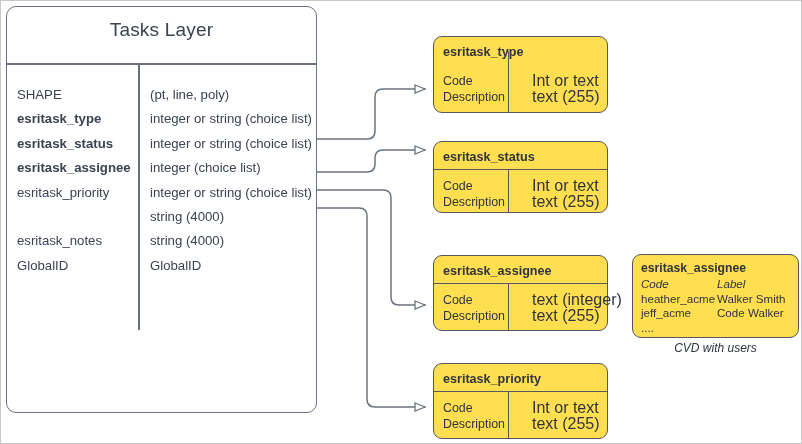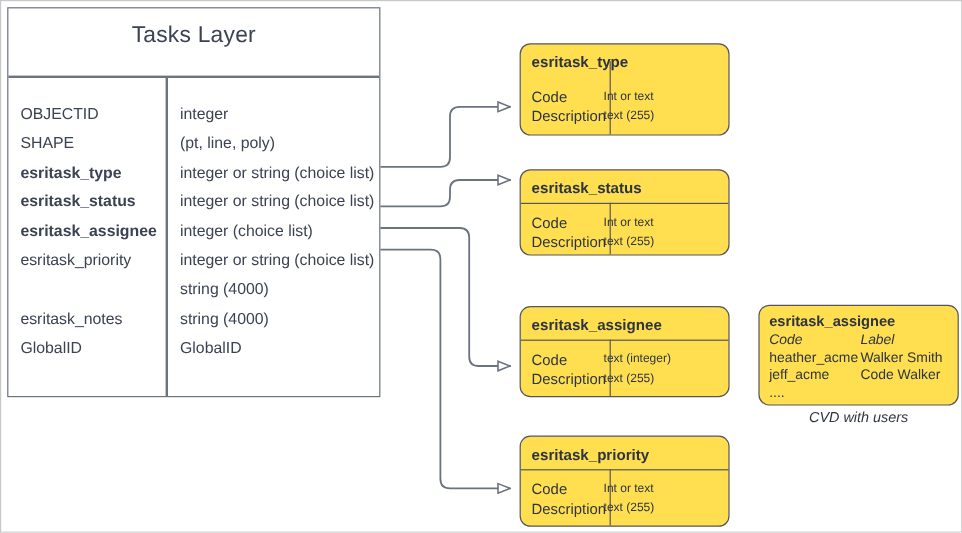--- a/index.html
+++ b/index.html
@@ -19,24 +19,24 @@
     box-sizing: border-box;
     overflow: hidden;
   }
 
   
   .main-table {
     position: absolute;
     left: 5px;
     top: 5px;
     width: 311px;
-    height: 325px;
+    height: 407px;
     background: #ffffff;
     border: 1.6px solid #6b7280;
-    border-radius: 0;
+    border-radius: 10px;
     box-sizing: border-box;
   }
   .main-title {
     position: absolute;
     left: 0;
     top: 12px;
     width: 100%;
     text-align: center;
     font-size: 19px;
     color: #3b4252;
@@ -124,23 +124,23 @@
     position: absolute;
     left: 9px;
     top: 36px;
     font-size: 12.4px;
     line-height: 16px;
     color: #2e3440;
     white-space: nowrap;
   }
   .ybox-colB {
     position: absolute;
-    left: 69px;
+    left: 98px;
     top: 36px;
-    font-size: 10px;
+    font-size: 16px;
     line-height: 16px;
     color: #2e3440;
     white-space: nowrap;
   }
 
   
   .cvd-box {
     position: absolute;
     left: 631px;
     top: 253px;
@@ -212,24 +212,20 @@
     </g>
   </svg>
 
   <div class="main-table">
     <div class="main-title">Tasks Layer</div>
     <div class="main-head-rule"></div>
     <div class="main-col-rule"></div>
     <div class="field-rows">
 
       <div class="field-row">
-        <span class="field-name">OBJECTID</span>
-        <span class="field-type">integer</span>
-      </div>
-      <div class="field-row">
         <span class="field-name">SHAPE</span>
         <span class="field-type">(pt, line, poly)</span>
       </div>
       <div class="field-row">
         <span class="field-name bold">esritask_type</span>
         <span class="field-type">integer or string (choice list)</span>
       </div>
       <div class="field-row">
         <span class="field-name bold">esritask_status</span>
         <span class="field-type">integer or string (choice list)</span>

